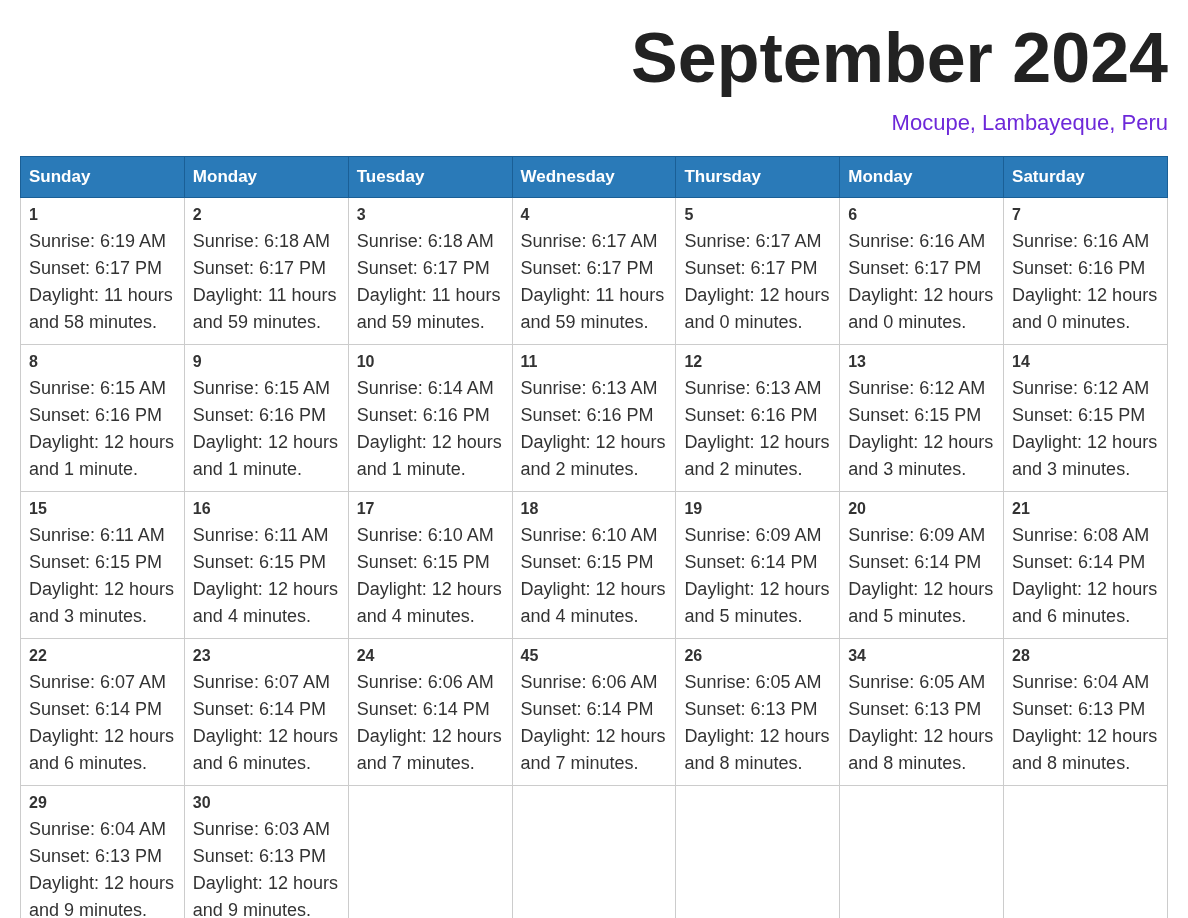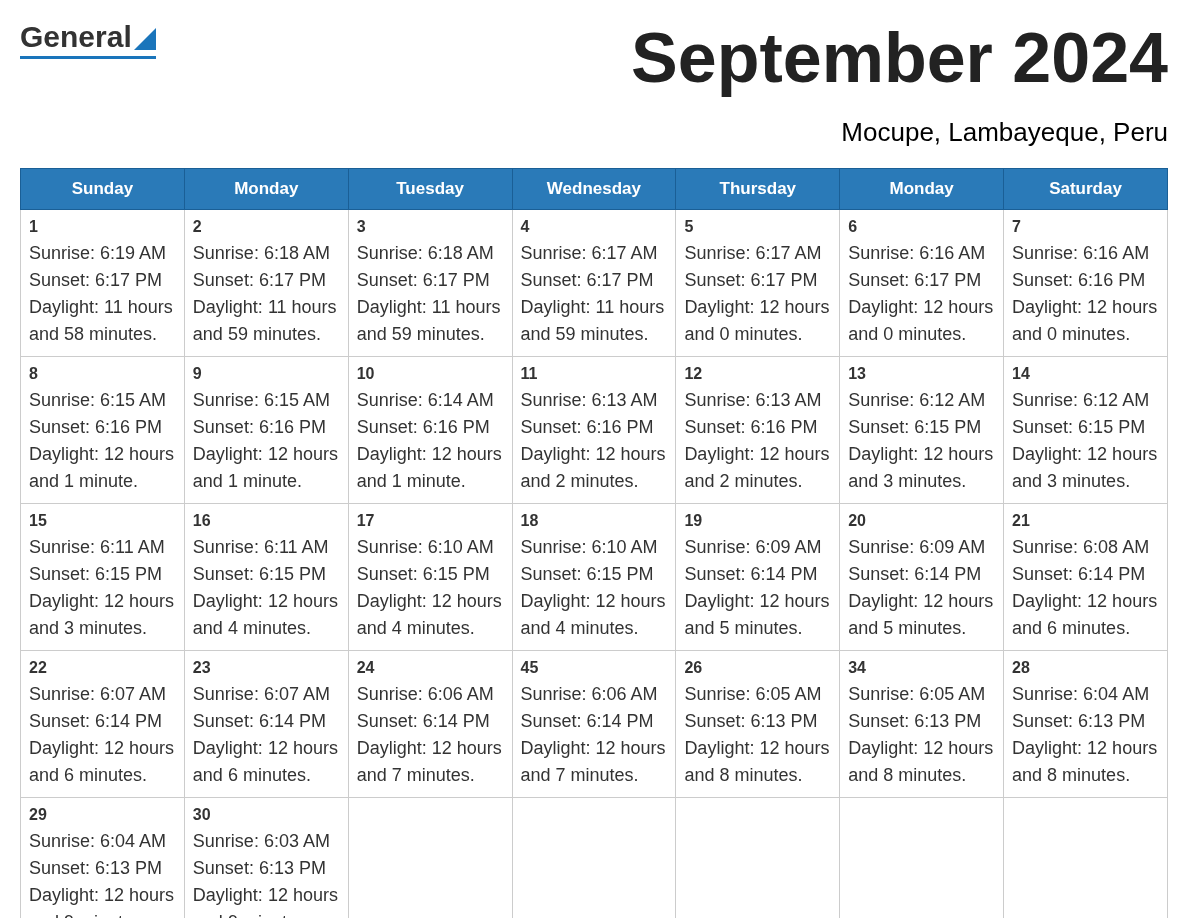--- a/index.html
+++ b/index.html
@@ -19,36 +19,36 @@
     .title-block {
       text-align: right;
     }
     .month-title {
       font-size: 70px;
       font-weight: bold;
       color: #222;
       line-height: 1.1;
     }
     .location {
-      font-size: 26px;
-      color: #000000;
-      margin-top: 20px;
+      font-size: 22px;
+      color: #6d28d9;
+      margin-top: 13px;
     }
     table {
       width: 100%;
       border-collapse: collapse;
       table-layout: fixed;
     }
     thead tr th {
       background: #2a7ab8;
       color: #fff;
       font-size: 17px;
       font-weight: bold;
-      padding: 10px 2px;
-      text-align: center;
+      padding: 10px 8px;
+      text-align: left;
       border: 1px solid #1a5f96;
     }
     tbody tr td {
       border: 1px solid #ccc;
       vertical-align: top;
       padding: 8px;
       font-size: 13px;
       color: #333;
       height: 120px;
     }
@@ -89,27 +89,20 @@
       background: #1a75bb;
       margin-top: 2px;
       width: 100%;
     }
   </style>
 </head>
 <body>
 
 <div class="header">
   <div class="logo-container">
-    <div class="logo-top-row">
-      <span class="logo-general">General</span>
-      <svg width="22" height="22" viewBox="0 0 22 22" style="margin-left:2px; margin-top:4px;">
-        <polygon points="0,22 22,22 22,0" fill="#1a75bb"></polygon>
-      </svg>
-      <br>
-    </div>
     <div class="logo-bottom-bar"></div>
   </div>
   <div class="title-block">
     <div class="month-title">September 2024</div>
     <div class="location">Mocupe, Lambayeque, Peru</div>
   </div>
 </div>
 
 <table>
   <thead>

